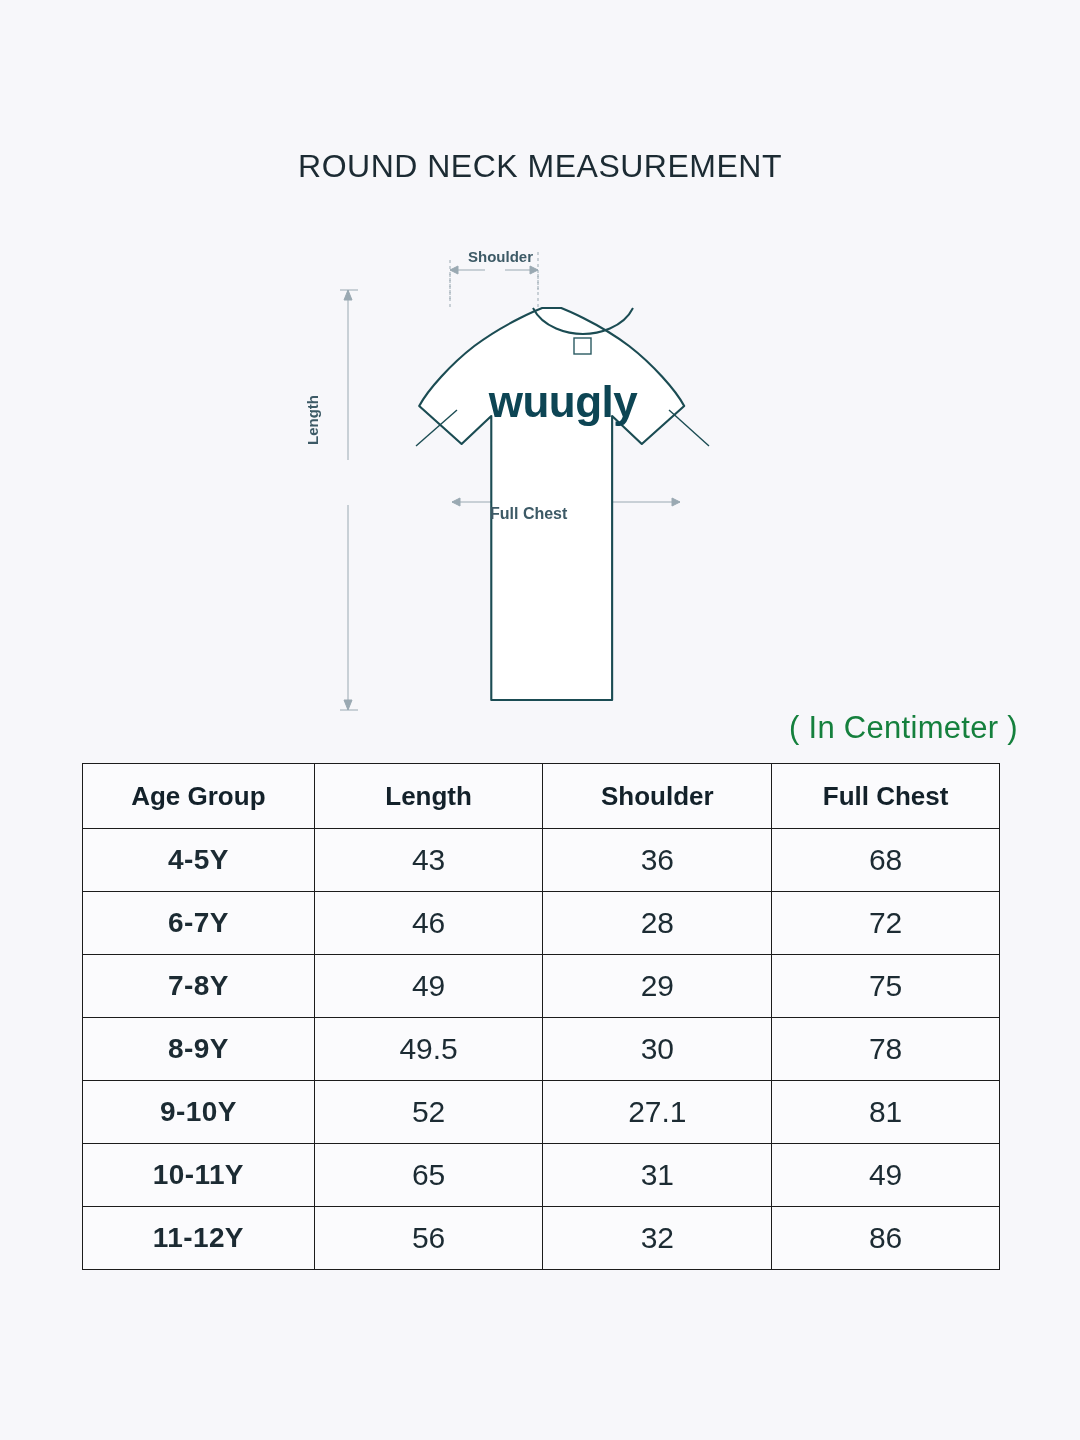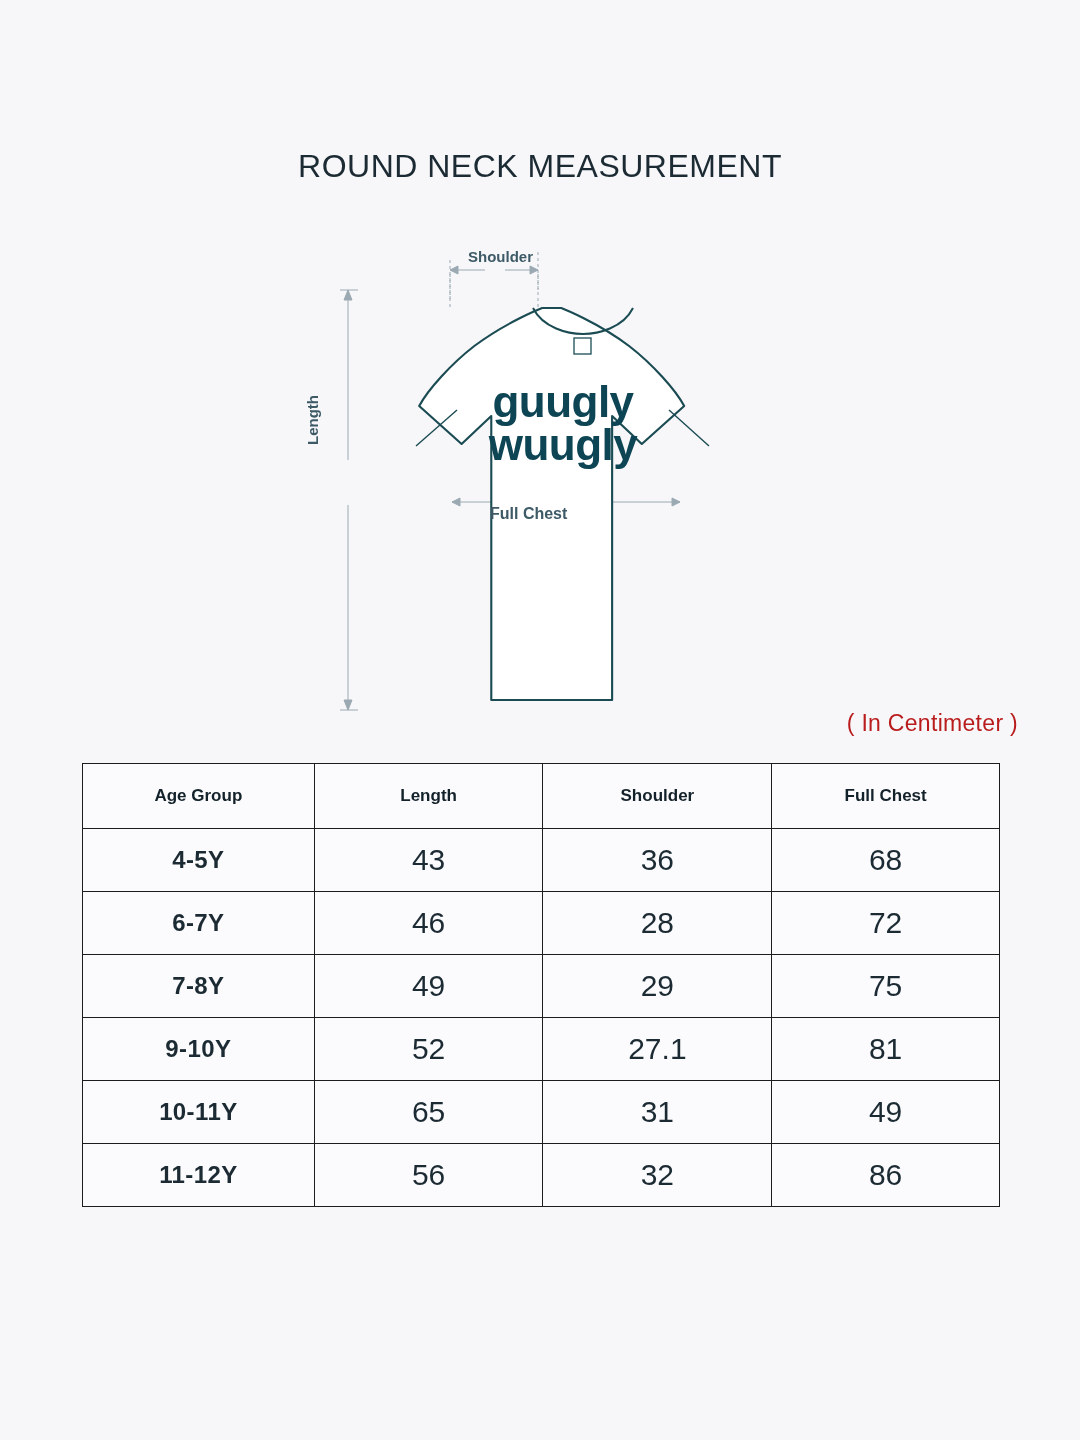--- a/index.html
+++ b/index.html
@@ -83,22 +83,22 @@
   }
   .logo span {
     display: block;
   }
 
   
   .unit-note {
     position: absolute;
     top: 710px;
     right: 62px;
-    font-size: 23px;
-    color: #b91c1c;
+    font-size: 31px;
+    color: #15803d;
     font-weight: 400;
     letter-spacing: 0.3px;
   }
 
   
   table.size-table {
     position: absolute;
     top: 763px;
     left: 82px;
     width: 918px;
@@ -106,31 +106,31 @@
     background: #fbfbfd;
   }
   table.size-table th,
   table.size-table td {
     border: 1px solid #1c1c1c;
     text-align: center;
     font-weight: 400;
   }
   table.size-table th {
     height: 62px;
-    font-size: 17px;
+    font-size: 26px;
     color: #13212a;
     font-weight: 600;
   }
   table.size-table td {
     height: 60px;
     font-size: 30px;
     color: #1c2b33;
   }
   table.size-table td.age {
-    font-size: 24px;
+    font-size: 28px;
     font-weight: 600;
     letter-spacing: 0.4px;
   }
   table.size-table col.c1 { width: 232px; }
   table.size-table col.c2 { width: 229px; }
   table.size-table col.c3 { width: 229px; }
   table.size-table col.c4 { width: 228px; }
 </style>
 </head>
 <body>
@@ -190,21 +190,20 @@
 
       <path d="M116,216 L157,180" fill="none" stroke="#1b4c53" stroke-width="1.4"></path>
       <path d="M409,216 L369,180" fill="none" stroke="#1b4c53" stroke-width="1.4"></path>
     </svg>
 
     <div class="shoulder-label">Shoulder</div>
     <div class="length-label">Length</div>
     <div class="chest-label">Full Chest</div>
 
     <div class="logo">
-      <span>guugly</span>
       <span>wuugly</span>
     </div>
   </div>
 
   <div class="unit-note">( In Centimeter )</div>
 
   <table class="size-table">
     <colgroup>
       <col class="c1">
         <col class="c2">
@@ -232,20 +231,26 @@
         <td>28</td>
         <td>72</td>
       </tr>
       <tr>
         <td class="age">7-8Y</td>
         <td>49</td>
         <td>29</td>
         <td>75</td>
       </tr>
       <tr>
+        <td class="age">8-9Y</td>
+        <td>49.5</td>
+        <td>30</td>
+        <td>78</td>
+      </tr>
+      <tr>
         <td class="age">9-10Y</td>
         <td>52</td>
         <td>27.1</td>
         <td>81</td>
       </tr>
       <tr>
         <td class="age">10-11Y</td>
         <td>65</td>
         <td>31</td>
         <td>49</td>

